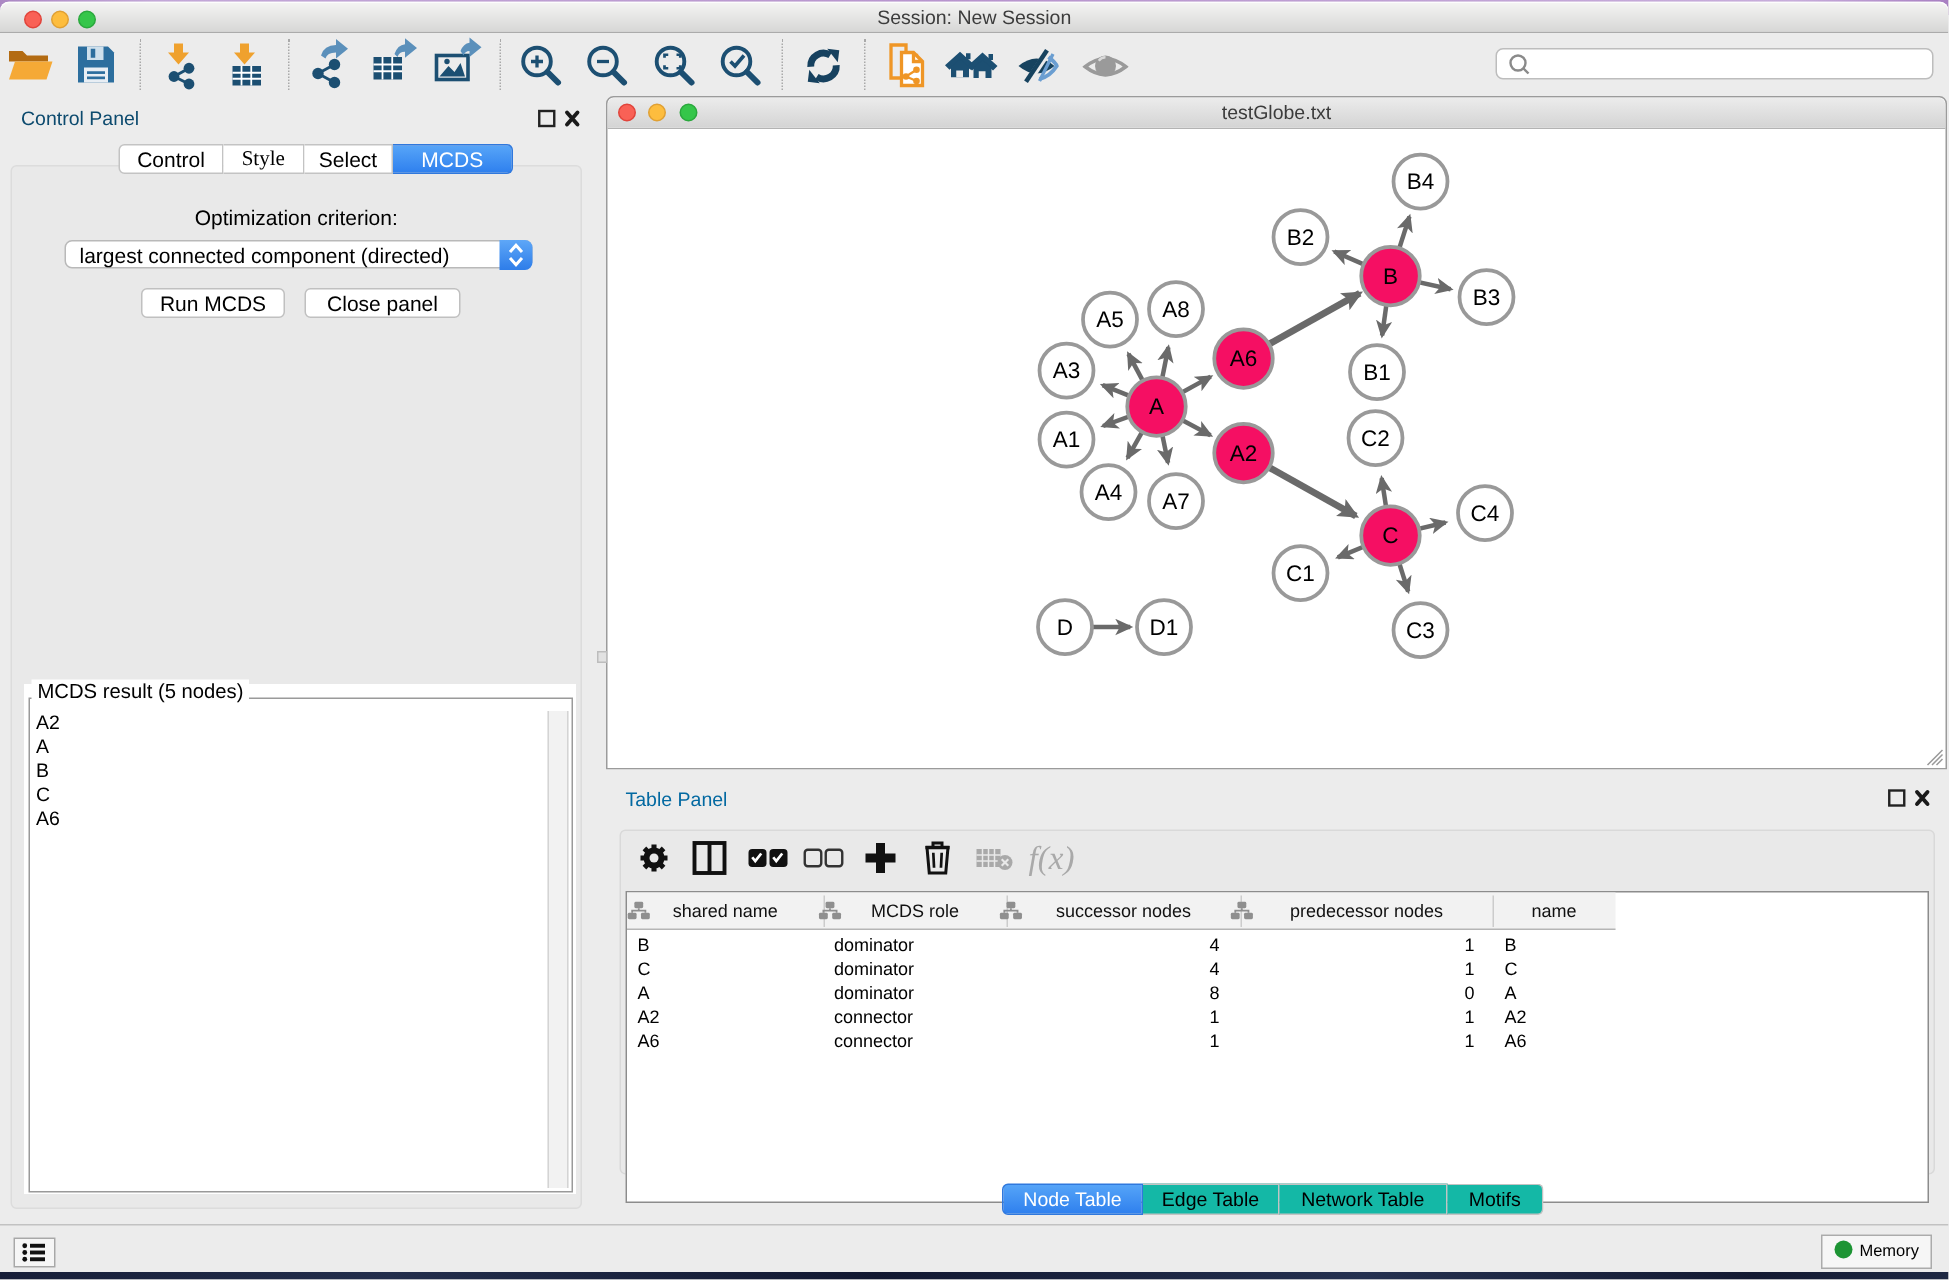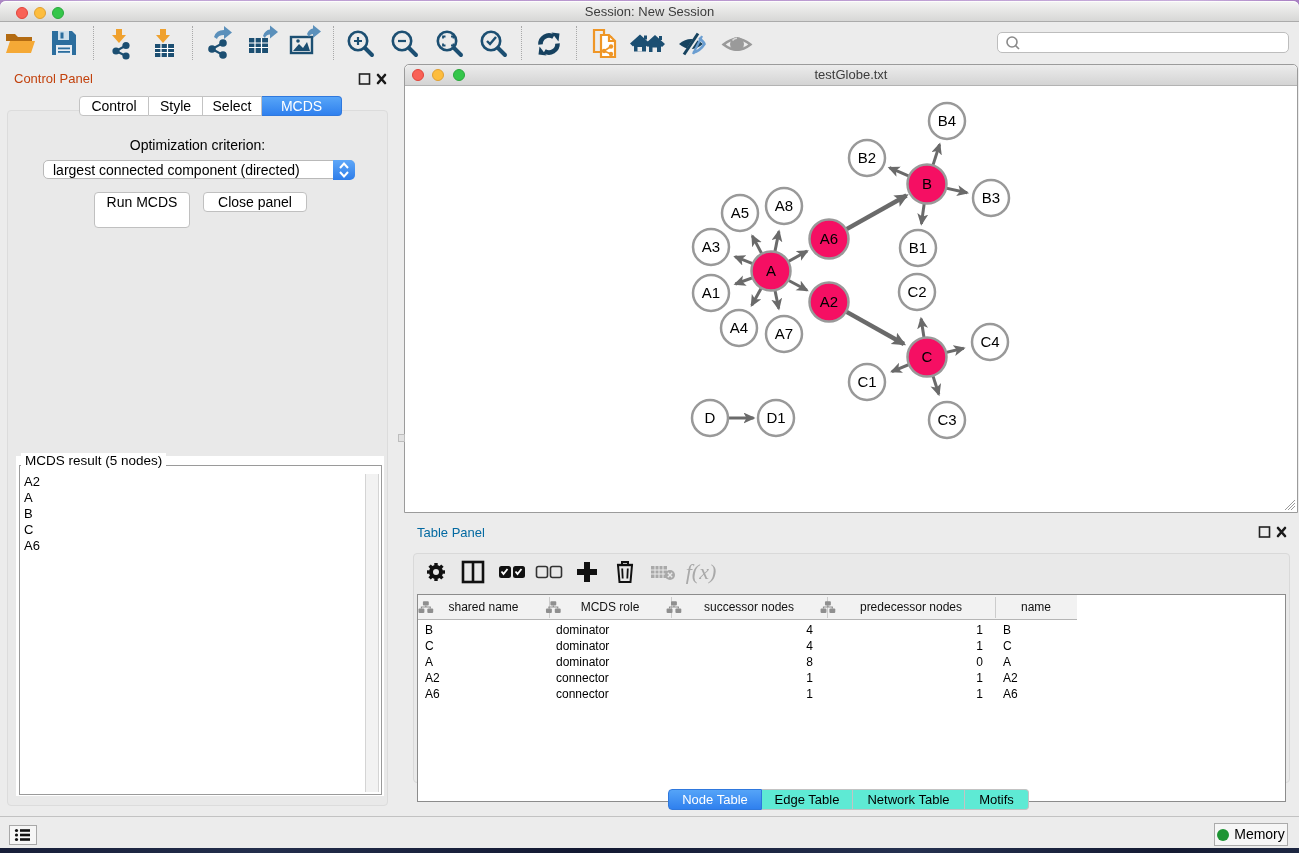--- a/index.html
+++ b/index.html
@@ -16,21 +16,21 @@
 .light { position:absolute; top:6px; width:12px; height:12px; border-radius:50%; }
 
 
 #toolbar { left:0; top:22px; width:1299px; height:42px; background:#ececec; }
 .tsep { position:absolute; top:4px; height:34px; width:0; border-left:1px dotted #a9a9a9; }
 #searchbox { position:absolute; left:997px; top:10px; width:292px; height:21px; background:#fff;
   border:1px solid #bdbdbd; border-radius:5px; }
 
 
 #cpanel { left:0; top:64px; width:395px; height:752px; background:#ececec; }
-#cpanel .hdr { position:absolute; left:14px; top:7px; font-size:13px; color:#c2410c; }
+#cpanel .hdr { position:absolute; left:14px; top:7px; font-size:13px; color:#0c4a6e; }
 .tab { position:absolute; top:32px; height:20px; background:#fff; border:1px solid #c3c3c3;
   font-size:14px; color:#000; text-align:center; line-height:19px; z-index:5; }
 #cpcard { position:absolute; left:7px; top:46px; width:381px; height:696px;
   background:#e9e9e9; border:1px solid #dcdcdc; border-radius:4px; }
 .btn { position:absolute; background:#fff; border:1px solid #c0c0c0; border-radius:4px;
   font-size:14px; color:#000; text-align:center; }
 #dropdown { position:absolute; left:35px; top:49px; width:312px; height:19px; background:#fff;
   border:1px solid #b9b9b9; border-radius:5px; font-size:14px; line-height:18px; padding-left:9px; }
 #dropbtn { position:absolute; right:-1px; top:-1px; width:22px; height:20px; border-radius:0 5px 5px 0;
   background:linear-gradient(#5ea7f8,#2e7de9); }
@@ -56,30 +56,30 @@
 #tpanel .hdr { position:absolute; left:21px; top:12px; font-size:13px; color:#0369a1; }
 #ttoolcard { position:absolute; left:17px; top:40px; width:877px; height:230px;
   background:#e9e9e9; border:1px solid #d9d9d9; border-radius:4px; }
 #ttable { position:absolute; left:21px; top:81px; width:869px; height:208px; background:#fff;
   border:1px solid #8c8c8c; }
 #thead { position:absolute; left:0; top:0; width:659px; height:25px; background:#f2f2f2;
   border-bottom:1px solid #b5b5b5; }
 .th { position:absolute; top:0; height:25px; font-size:12px; color:#111; line-height:25px; text-align:center; }
 .thsep { position:absolute; top:2px; height:21px; width:0; border-left:1px solid #cccccc; }
 .trow { position:absolute; font-size:12px; color:#000; height:16px; line-height:16px; }
-.btab { position:absolute; top:276px; height:21px; background:#5eead4; border:1px solid #c3c3c3;
+.btab { position:absolute; top:276px; height:21px; background:#14b8a6; border:1px solid #c3c3c3;
   font-size:13px; text-align:center; line-height:20px; }
 
 
 #statusbar { left:0; top:816px; width:1299px; height:32px; background:#ececec;
   border-top:1px solid #c2c2c2; }
 #sbtn { position:absolute; left:9px; top:8px; width:28px; height:20px; background:#f6f6f6;
   border:1px solid #a8a8a8; }
 #membtn { position:absolute; left:1214px; top:6px; width:74px; height:23px; background:#f6f6f6;
-  border:1px solid #ababab; font-size:14px; line-height:21px; text-align:center; color:#000; }
+  border:1px solid #ababab; font-size:11px; line-height:21px; text-align:center; color:#000; }
 #darkstrip { left:0; top:848px; width:1299px; height:5px;
   background:linear-gradient(90deg,#171e38,#232e4c 20%,#121831 45%,#253150 70%,#141a32 90%,#1d2742); }
 </style>
 </head>
 <body>
 <div class="abs" id="topstrip"></div>
 
 <div class="abs" id="titlebar">
   <div class="light" style="left:16px;background:#f96156;border:1px solid #e1443b;"></div>
   <div class="light" style="left:34px;background:#fdbd3e;border:1px solid #e0a033;"></div>
@@ -224,34 +224,34 @@
   </div>
 </div>
 
 <div class="abs" id="cpanel">
   <div class="hdr">Control Panel</div>
   <svg width="30" height="14" style="position:absolute;left:358px;top:8px" viewBox="0 0 30 14">
     <rect x="1.5" y="2" width="10" height="10" fill="none" stroke="#222" stroke-width="1.6"></rect>
     <path d="M20 3 L27 11 M27 3 L20 11" stroke="#1a1a1a" stroke-width="2.6" stroke-linecap="round"></path>
   </svg>
   <div class="tab" style="left:79px;width:70px;border-radius:4px 0 0 4px;">Control</div>
-  <div class="tab" style="left:149px;width:54px;border-left:none;">Style</div>
+  <div class="tab" style="left:149px;width:54px;border-left:none;font-family:Liberation Serif, serif;">Style</div>
   <div class="tab" style="left:203px;width:59px;border-left:none;">Select</div>
   <div class="tab" style="left:262px;width:80px;border-left:none;border-radius:0 4px 4px 0;background:linear-gradient(#57a5f8,#2f80ee);border-color:#2f78dd;color:#fff;">MCDS</div>
   <div id="cpcard">
     <div id="dropdown">largest connected component (directed)
       <div id="dropbtn">
         <svg width="22" height="20" viewBox="0 0 22 20">
           <path d="M7 8 L11 3.5 L15 8" fill="none" stroke="#fff" stroke-width="2"></path>
           <path d="M7 12 L11 16.5 L15 12" fill="none" stroke="#fff" stroke-width="2"></path>
         </svg>
       </div>
     </div>
     <div style="position:absolute;left:0;top:26px;width:100%;text-align:center;font-size:14px;color:#000;">Optimization criterion:</div>
-    <div class="btn" style="left:86px;top:81px;width:96px;height:36px;line-height:19px;">Run MCDS</div>
+    <div class="btn" style="left:86px;top:81px;width:96px;height:20px;line-height:19px;">Run MCDS</div>
     <div class="btn" style="left:195px;top:81px;width:104px;height:20px;line-height:19px;">Close panel</div>
     <div id="listwrap">
       <div id="fieldset"></div>
       <div id="legend">MCDS result (5 nodes)</div>
       <div id="scrolltrack"></div>
       <div style="position:absolute;left:4px;top:17px;">
         <div class="li">A2</div>
           <div class="li">A</div>
           <div class="li">B</div>
           <div class="li">C</div>

